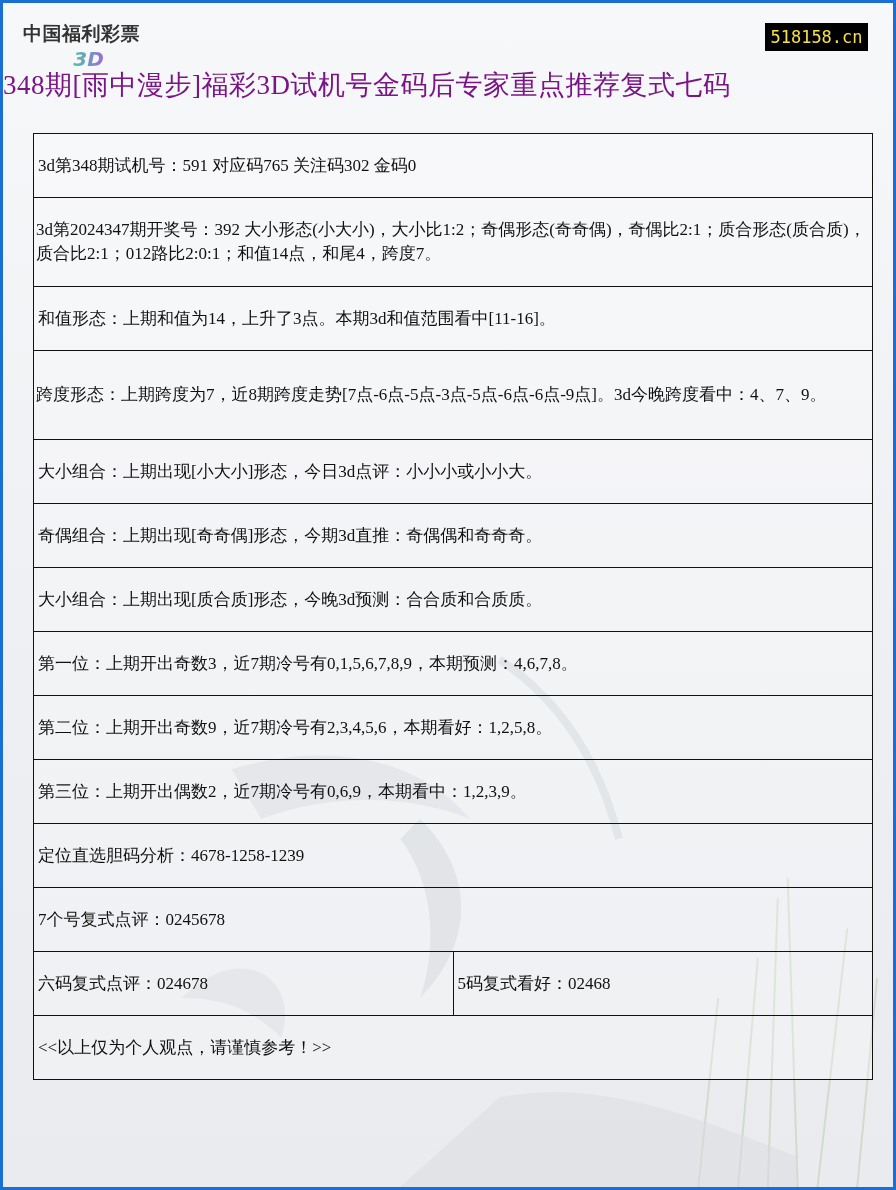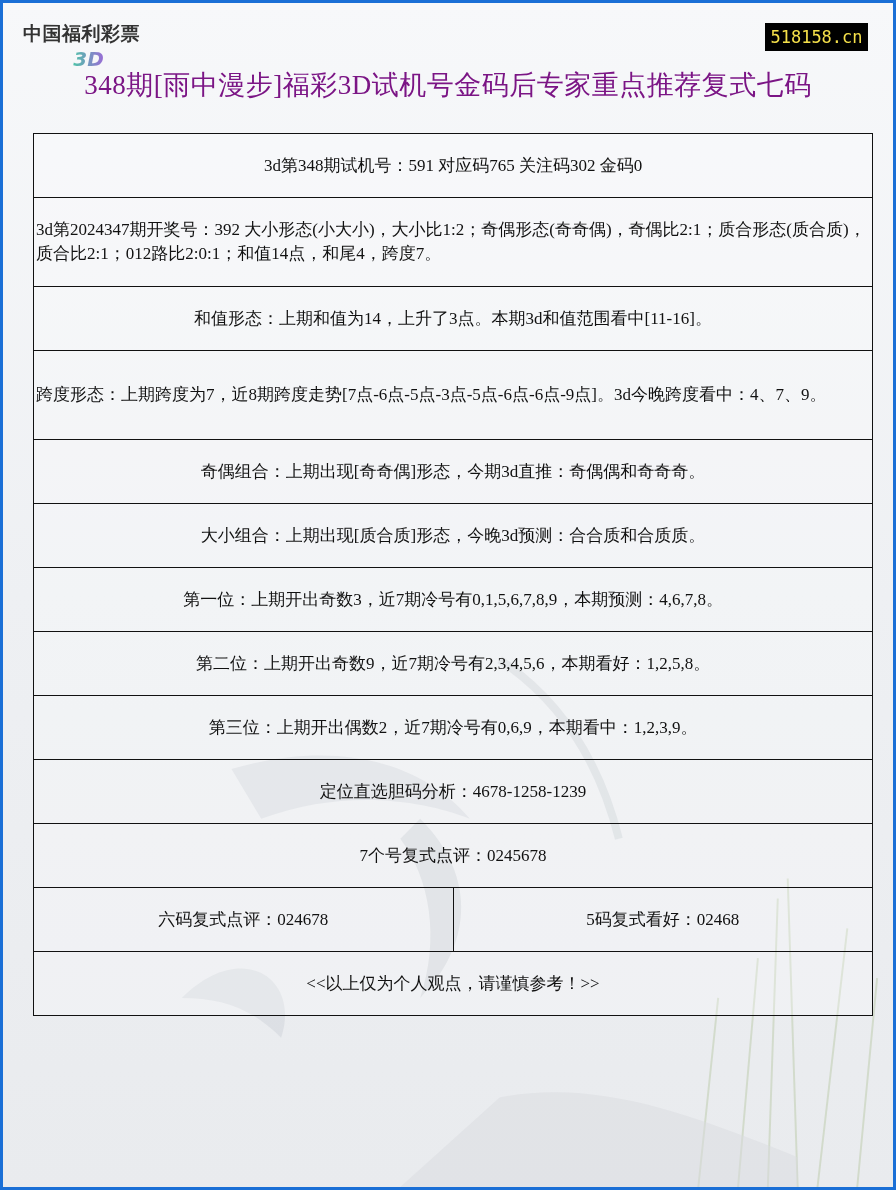--- a/index.html
+++ b/index.html
@@ -33,32 +33,32 @@
     background: linear-gradient(90deg, #4fc3a8, #9a6bd6);
     -webkit-background-clip: text; background-clip: text; color: transparent;
   }
   .site-badge {
     position: absolute; left: 762px; top: 20px; width: 103px; height: 28px;
     background: #000; color: #f5e04a;
     font-family: "DejaVu Sans Mono", "Liberation Mono", monospace;
     font-size: 17px; line-height: 28px; text-align: center;
   }
   .title {
-    position: absolute; left: 0; top: 64px; width: 890px; text-align: center;
+    position: absolute; left: 0; top: 64px; width: 890px; text-align: left;
     font-size: 27px; color: #7b1585; letter-spacing: 0.5px;
     font-family: "Liberation Serif", "DejaVu Serif", serif;
   }
   table.main {
     position: absolute; left: 30px; top: 130px; width: 840px;
     border-collapse: collapse;
     font-size: 17px; color: #111;
     font-family: "Liberation Serif", "DejaVu Serif", serif;
   }
   table.main td {
-    border: 1px solid #111; height: 63px; text-align: center;
+    border: 1px solid #111; height: 63px; 
     padding: 0 4px; background: rgba(255,255,255,0.25);
   }
   table.main td.left {
     text-align: left; padding: 0 2px; line-height: 24px;
   }
   table.main tr.tall td { height: 88px; }
 </style>
 </head>
 <body>
 
@@ -104,20 +104,23 @@
     <tr class="tall">
           <td colspan="2" class="left">3d第2024347期开奖号：392 大小形态(小大小)，大小比1:2；奇偶形态(奇奇偶)，奇偶比2:1；质合形态(质合质)，质合比2:1；012路比2:0:1；和值14点，和尾4，跨度7。</td>
         </tr>
     <tr>
           <td colspan="2">和值形态：上期和值为14，上升了3点。本期3d和值范围看中[11-16]。</td>
         </tr>
     <tr class="tall">
           <td colspan="2" class="left">跨度形态：上期跨度为7，近8期跨度走势[7点-6点-5点-3点-5点-6点-6点-9点]。3d今晚跨度看中：4、7、9。</td>
         </tr>
     <tr>
+          <td colspan="2">大小组合：上期出现[小大小]形态，今日3d点评：小小小或小小大。</td>
+        </tr>
+    <tr>
           <td colspan="2">奇偶组合：上期出现[奇奇偶]形态，今期3d直推：奇偶偶和奇奇奇。</td>
         </tr>
     <tr>
           <td colspan="2">大小组合：上期出现[质合质]形态，今晚3d预测：合合质和合质质。</td>
         </tr>
     <tr>
           <td colspan="2">第一位：上期开出奇数3，近7期冷号有0,1,5,6,7,8,9，本期预测：4,6,7,8。</td>
         </tr>
     <tr>
           <td colspan="2">第二位：上期开出奇数9，近7期冷号有2,3,4,5,6，本期看好：1,2,5,8。</td>

